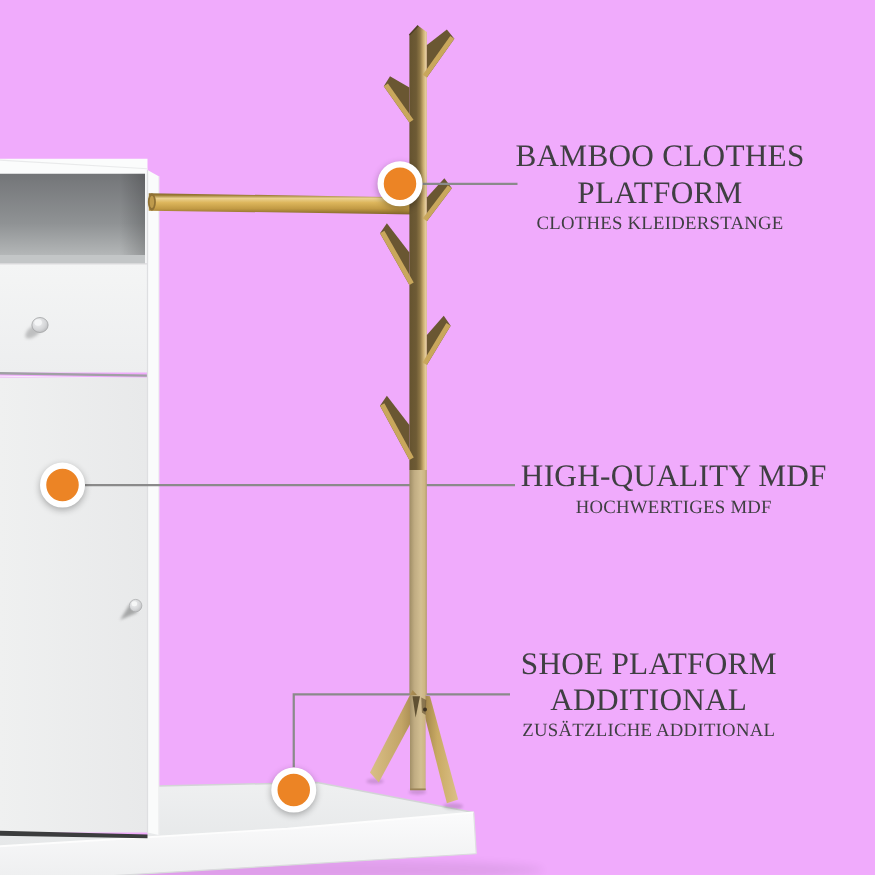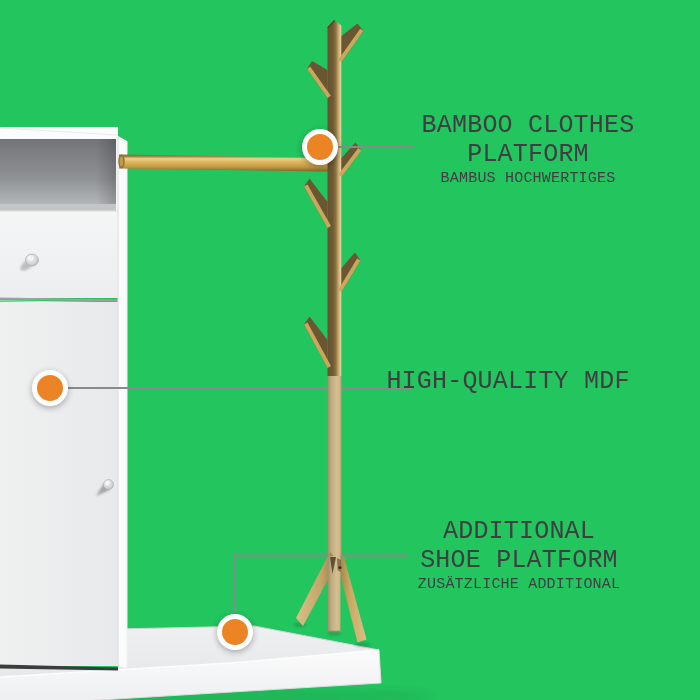--- a/index.html
+++ b/index.html
@@ -1,26 +1,26 @@
 <!DOCTYPE html>
 <html><head>
 <meta charset="utf-8">
 <style>
   html,body{margin:0;padding:0;background:#ffffff;}
   .stage{
-    position:relative;width:700px;height:700px;background:#22c55e;overflow:hidden;
-    font-family:Liberation Mono, monospace;
+    position:relative;width:700px;height:700px;background:#f0abfc;overflow:hidden;
+    font-family:Liberation Serif, serif;
   }
   .stage svg{position:absolute;left:0;top:0;}
   .callout{position:absolute;text-align:center;color:#3F3F42;transform:translateX(-50%);white-space:nowrap;}
   .callout .title{font-size:25px;line-height:29px;letter-spacing:0.2px;}
   .callout .title span{display:block;}
   .callout .subtitle{font-size:15px;line-height:18px;margin-top:1px;letter-spacing:0.2px;}
   #callout-wardrobe{left:528px;top:111px;}
-  #callout-mdf{left:508px;top:367px;}
+  #callout-mdf{left:539px;top:367px;}
   #callout-shoe{left:519px;top:517px;}
   .marker{
     position:absolute;width:26px;height:26px;border-radius:50%;
     border:5px solid #ffffff;box-sizing:content-box;background:#EC8425;
     box-shadow:0 2px 6px rgba(0,0,0,0.30);
   }
   #marker-wardrobe{left:302px;top:129px;}
   #marker-mdf{left:32px;top:370px;}
   #marker-shoe{left:217px;top:614px;}
 </style>
@@ -193,30 +193,31 @@
 
   <div class="marker" id="marker-wardrobe" style="background-color: rgb(236, 132, 37);"></div>
   <div class="marker" id="marker-mdf" style="background-color: rgb(236, 132, 37);"></div>
   <div class="marker" id="marker-shoe" style="background-color: rgb(236, 132, 37);"></div>
 
   <div class="callout" id="callout-wardrobe" style="color: rgb(63, 63, 66);">
     <div class="title">
       <span>BAMBOO CLOTHES</span>
       <span>PLATFORM</span>
     </div>
-    <div class="subtitle">BAMBUS HOCHWERTIGES</div>
+    <div class="subtitle">CLOTHES KLEIDERSTANGE</div>
   </div>
 
   <div class="callout" id="callout-mdf" style="color: rgb(63, 63, 66);">
     <div class="title">
       <span>HIGH-QUALITY MDF</span>
     </div>
+    <div class="subtitle">HOCHWERTIGES MDF</div>
   </div>
 
   <div class="callout" id="callout-shoe" style="color: rgb(63, 63, 66);">
     <div class="title">
+      <span>SHOE PLATFORM</span>
       <span>ADDITIONAL</span>
-      <span>SHOE PLATFORM</span>
     </div>
     <div class="subtitle">ZUSÄTZLICHE ADDITIONAL</div>
   </div>
 
 </div>
 
 </body></html>

